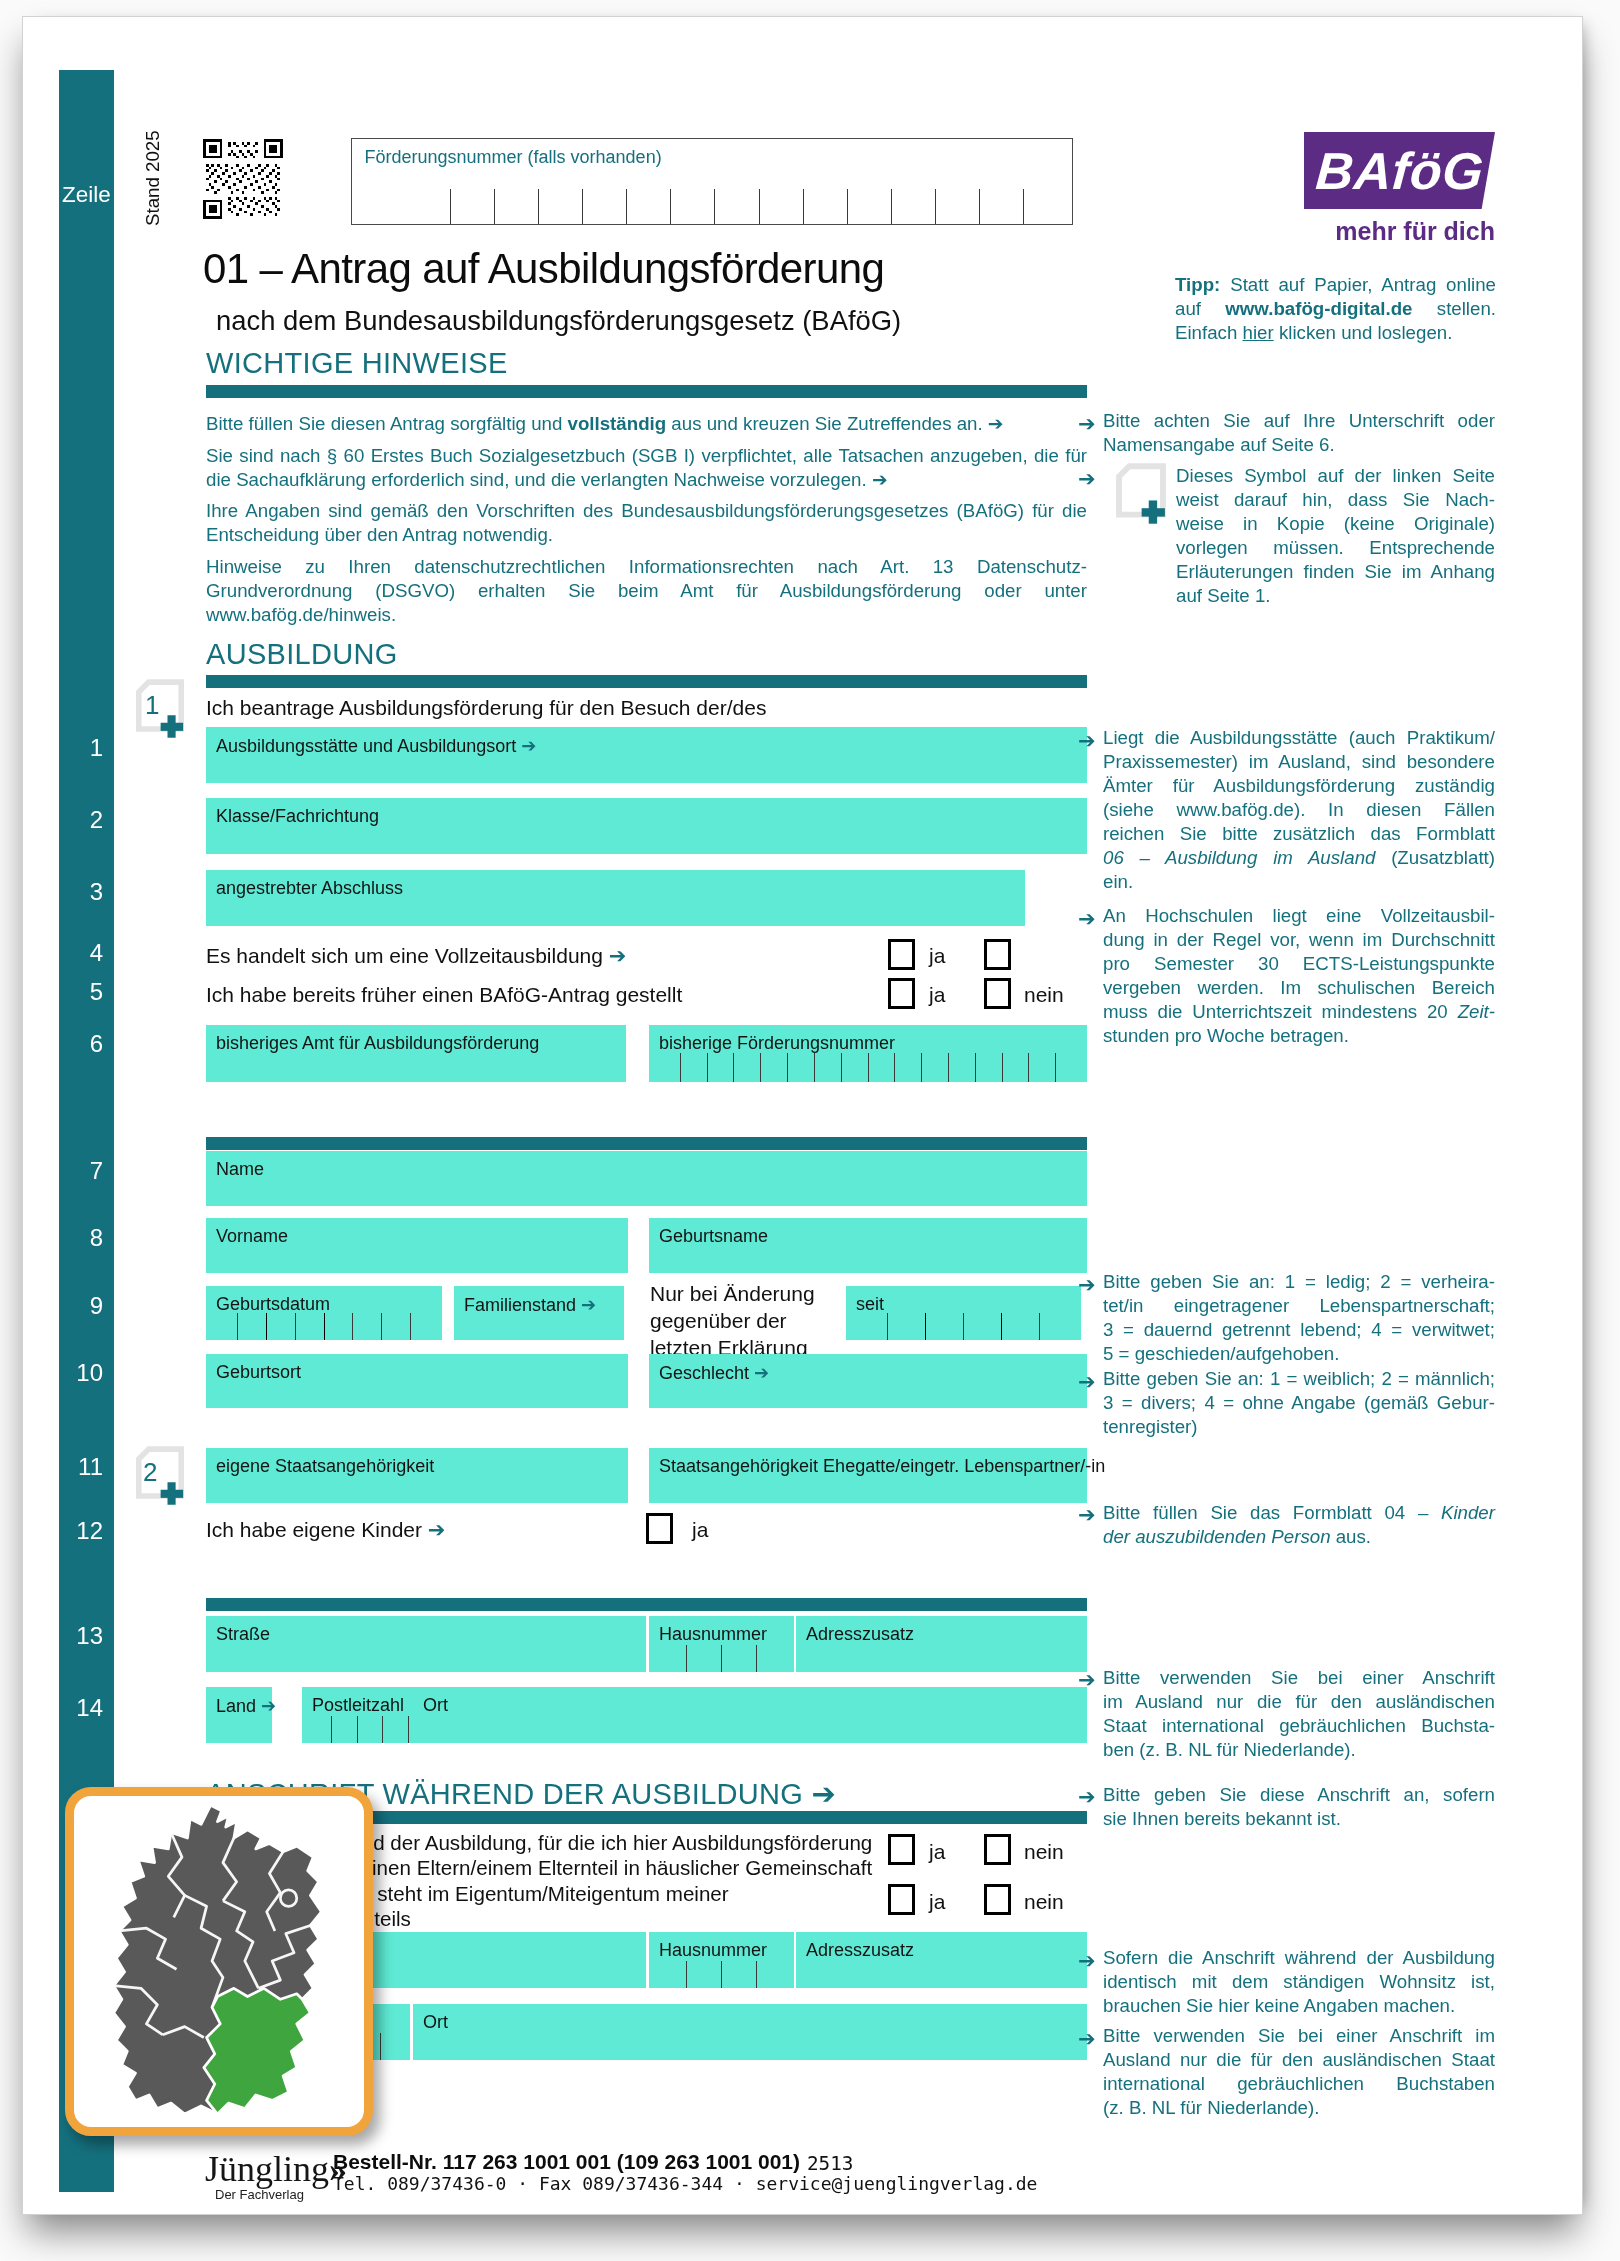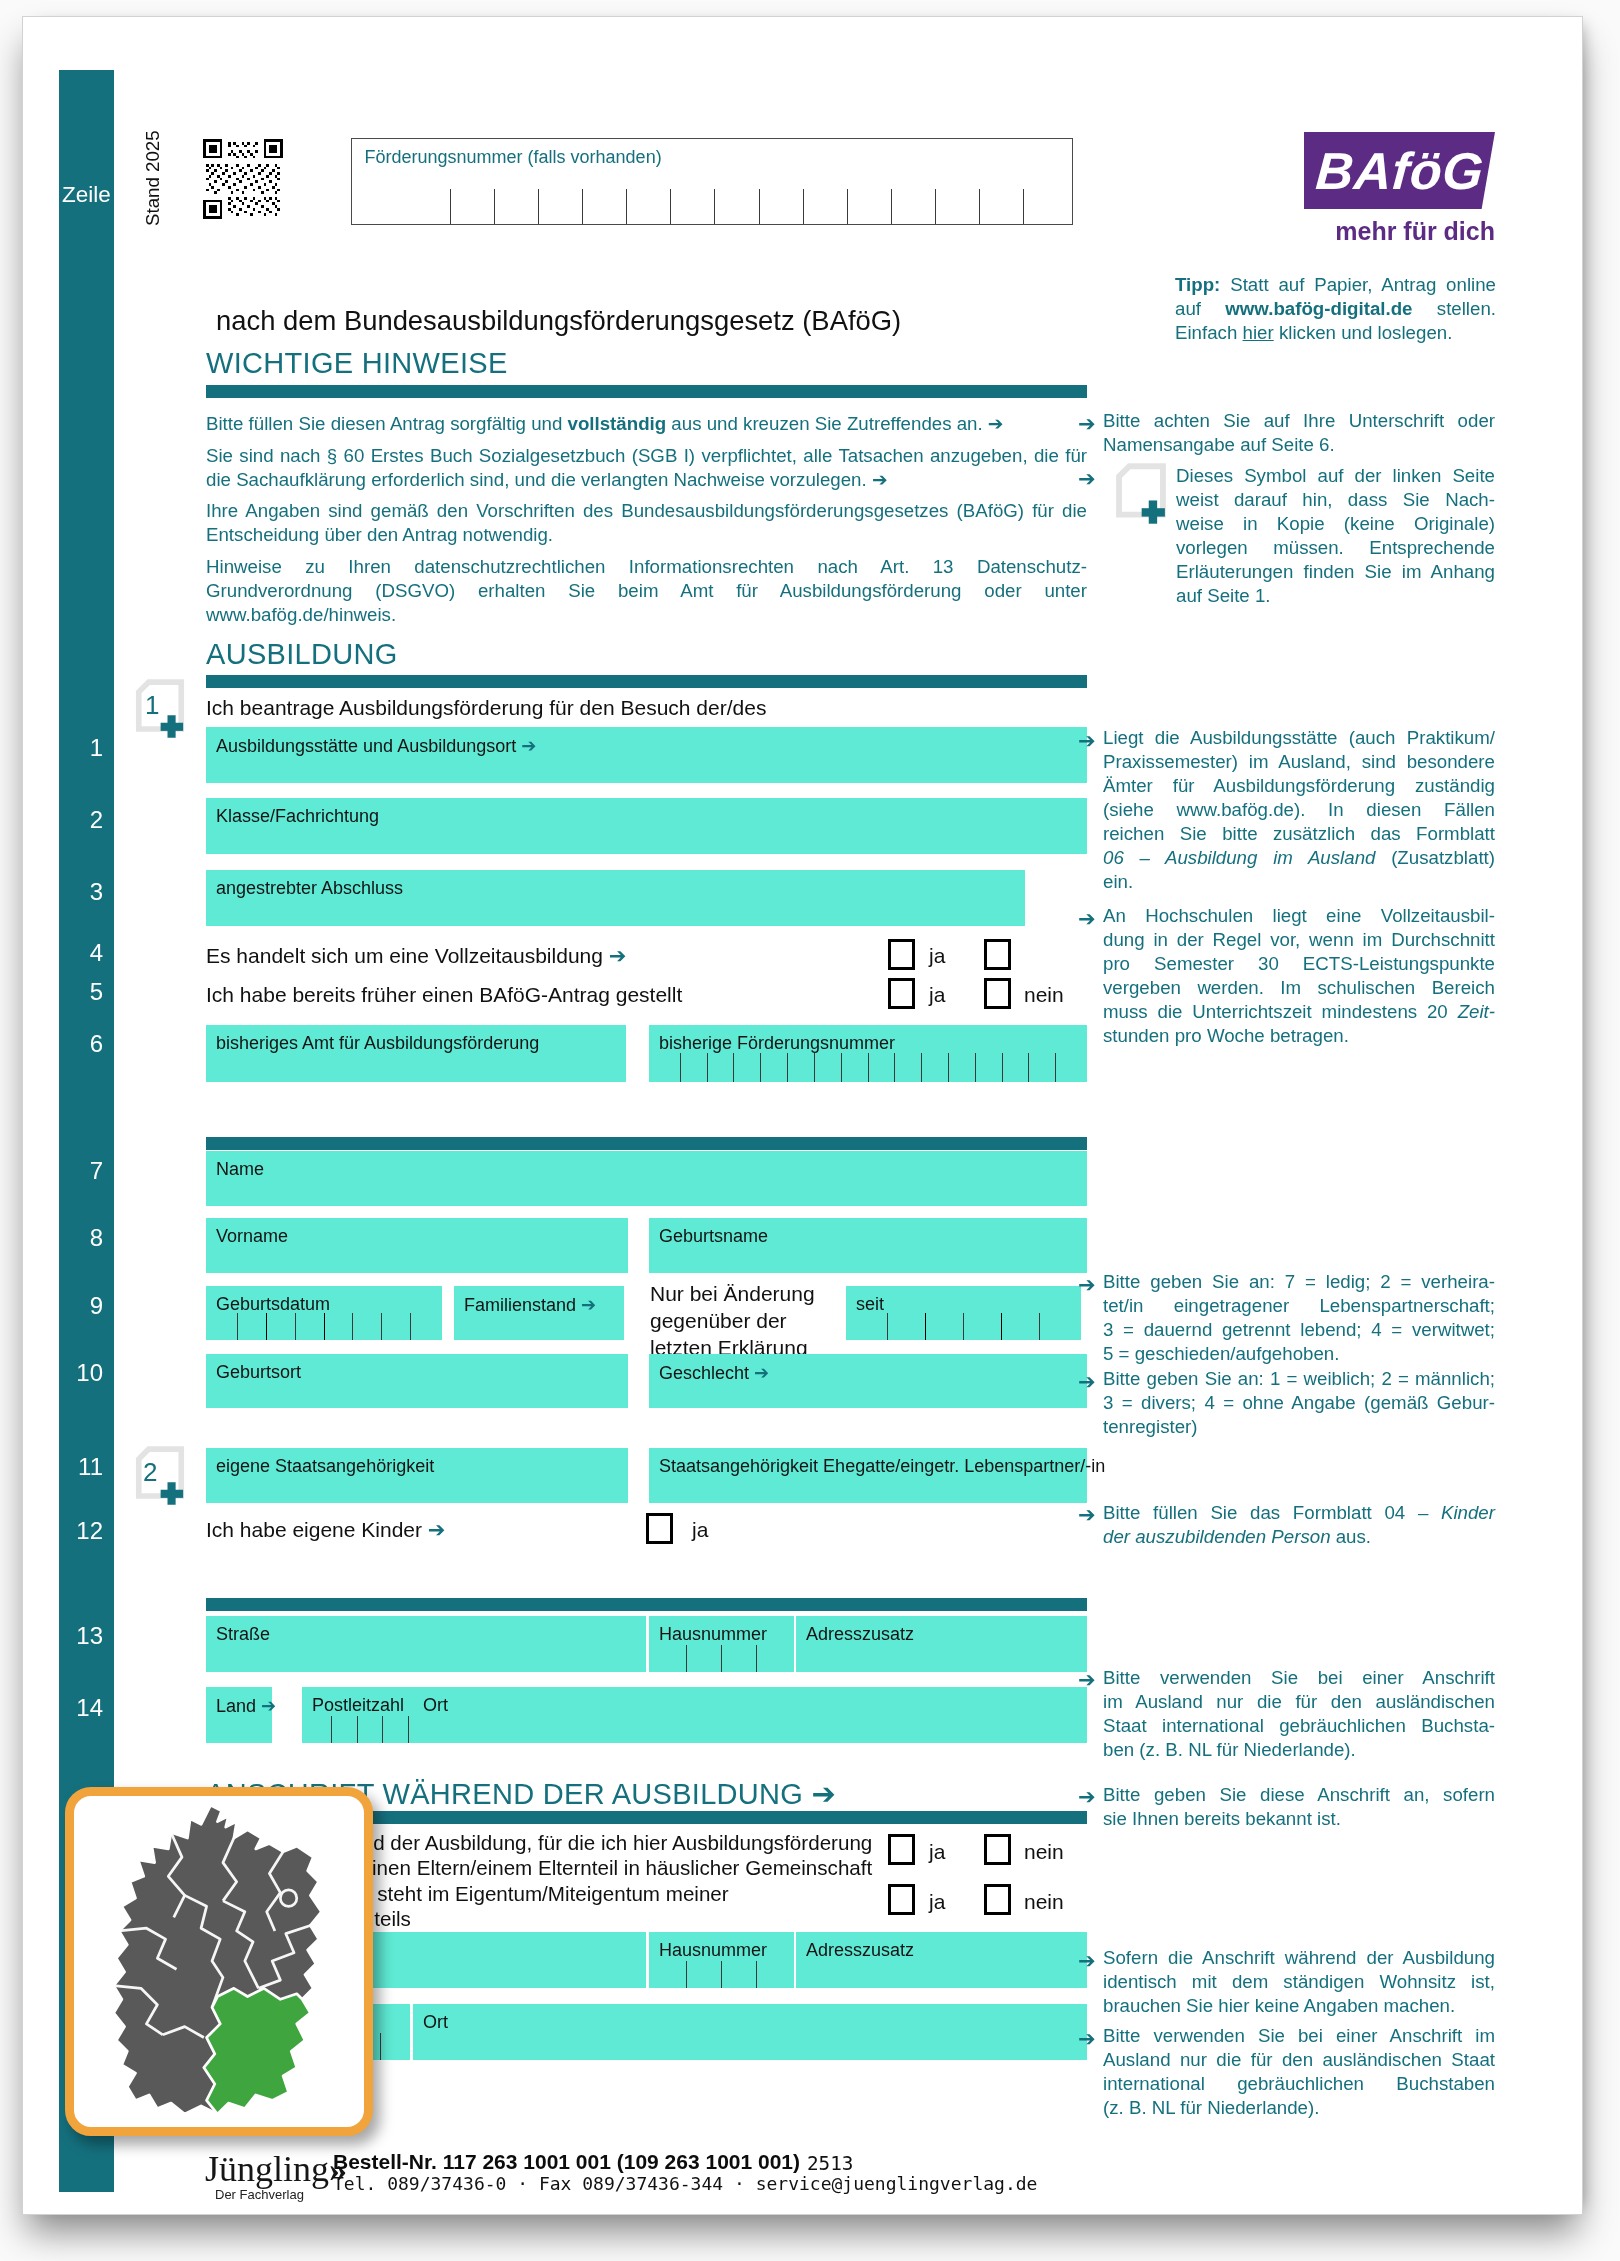--- a/index.html
+++ b/index.html
@@ -100,20 +100,21 @@
         <div class="cell"></div>
         <div class="cell"></div>
         <div class="cell"></div>
         <div class="cell"></div>
         <div class="cell"></div>
         <div class="cell"></div>
         <div class="cell"></div>
       </div>
   </div>
 
+  <div class="abs" style="left:203px; top:245px; font-size:42px; letter-spacing:-0.6px; color:#0c0c0c;">01 – Antrag auf Ausbildungsförderung</div>
   <div class="abs" style="left:216px; top:305px; font-size:27.4px;">nach dem Bundesausbildungsförderungsgesetz (BAföG)</div>
 
   <div class="logo">
       <span>BAföG</span>
     </div>
   <div class="tagline">mehr für dich</div>
 
   <div class="tipp"><b>Tipp:</b><span> Statt auf Papier, Antrag online auf </span><b>www.bafög-digital.de</b><span> stellen. Einfach </span><span style="text-decoration:underline">hier</span><span> klicken und loslegen.</span></div>
 
   <div class="h1t" style="left:206px; top:347px;">WICHTIGE HINWEISE</div>
@@ -371,21 +372,21 @@
     <span class="ln">An Hochschulen liegt eine Vollzeitausbil-</span>
       <span class="ln">dung in der Regel vor, wenn im Durchschnitt</span>
       <span class="ln">pro Semester 30 ECTS-Leistungspunkte</span>
       <span class="ln">vergeben werden. Im schulischen Bereich</span>
     <span class="ln"><span>muss die Unterrichtszeit mindestens 20 </span><i>Zeit-</i></span>
     <span class="ln last">stunden pro Woche betragen.</span>
   </div>
 
   <span class="noteArrow" style="top:1273px;">➔</span>
   <div class="note" style="left:1103px; top:1270px;">
-    <span class="ln">Bitte geben Sie an: 7 = ledig; 2 = verheira-</span>
+    <span class="ln">Bitte geben Sie an: 1 = ledig; 2 = verheira-</span>
       <span class="ln">tet/in eingetragener Lebenspartnerschaft;</span>
       <span class="ln">3 = dauernd getrennt lebend; 4 = verwitwet;</span>
       <span class="ln last">5 = geschieden/aufgehoben.</span>
   </div>
 
   <span class="noteArrow" style="top:1370px;">➔</span>
   <div class="note" style="left:1103px; top:1367px;">
     <span class="ln">Bitte geben Sie an: 1 = weiblich; 2 = männlich;</span>
       <span class="ln">3 = divers; 4 = ohne Angabe (gemäß Gebur-</span>
       <span class="ln last">tenregister)</span>

